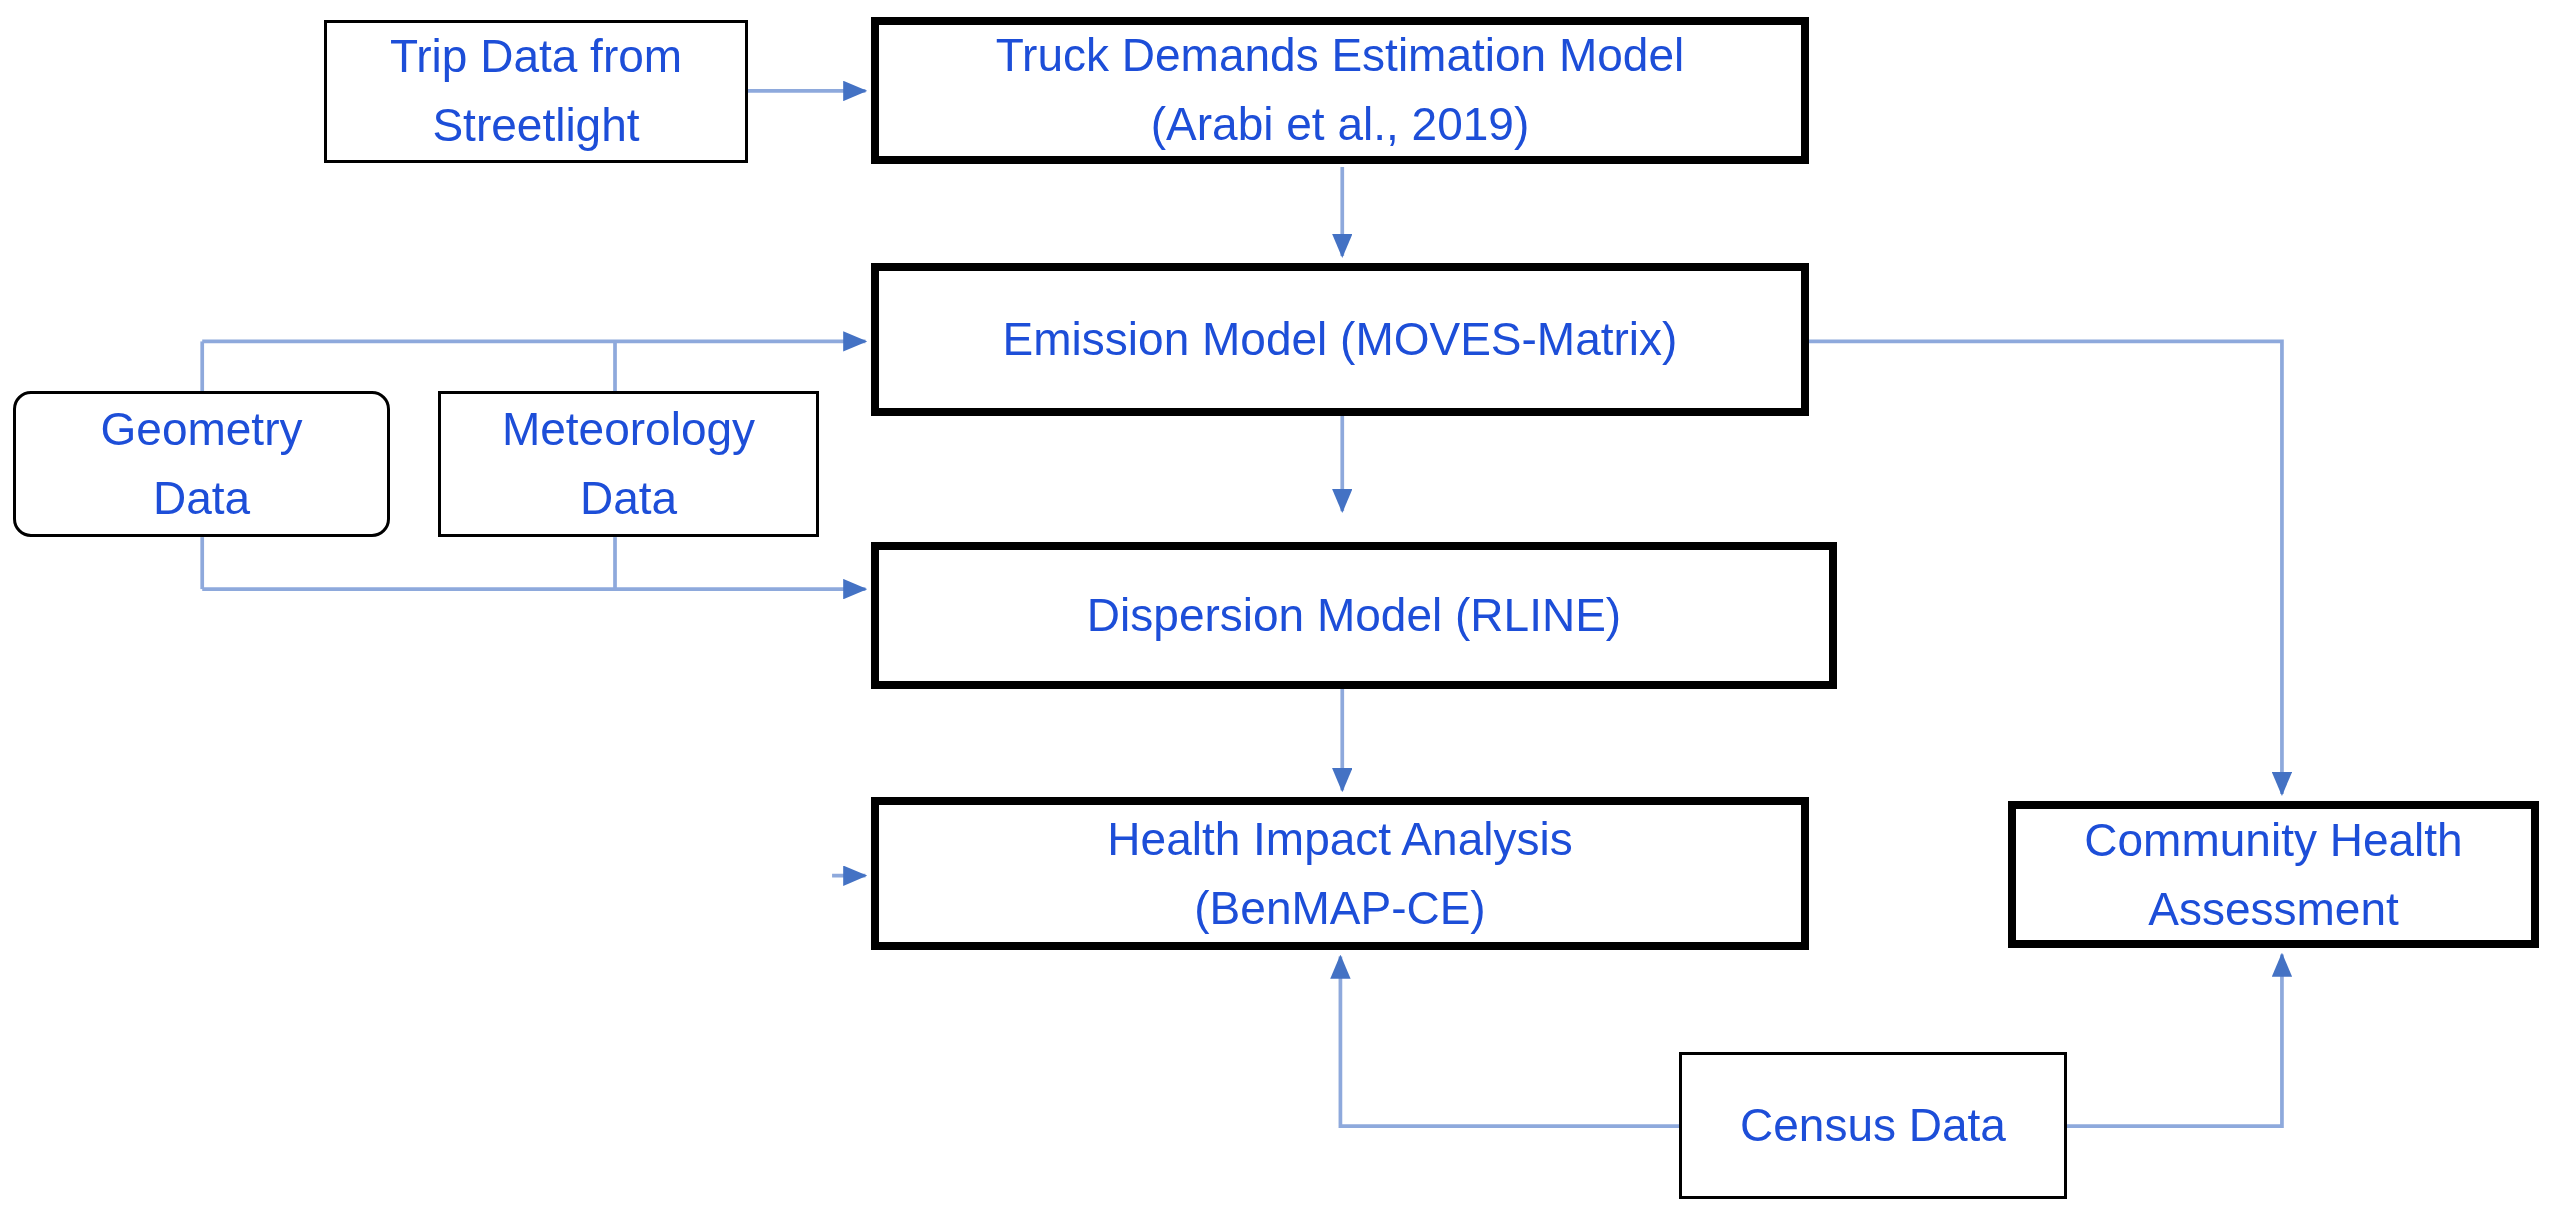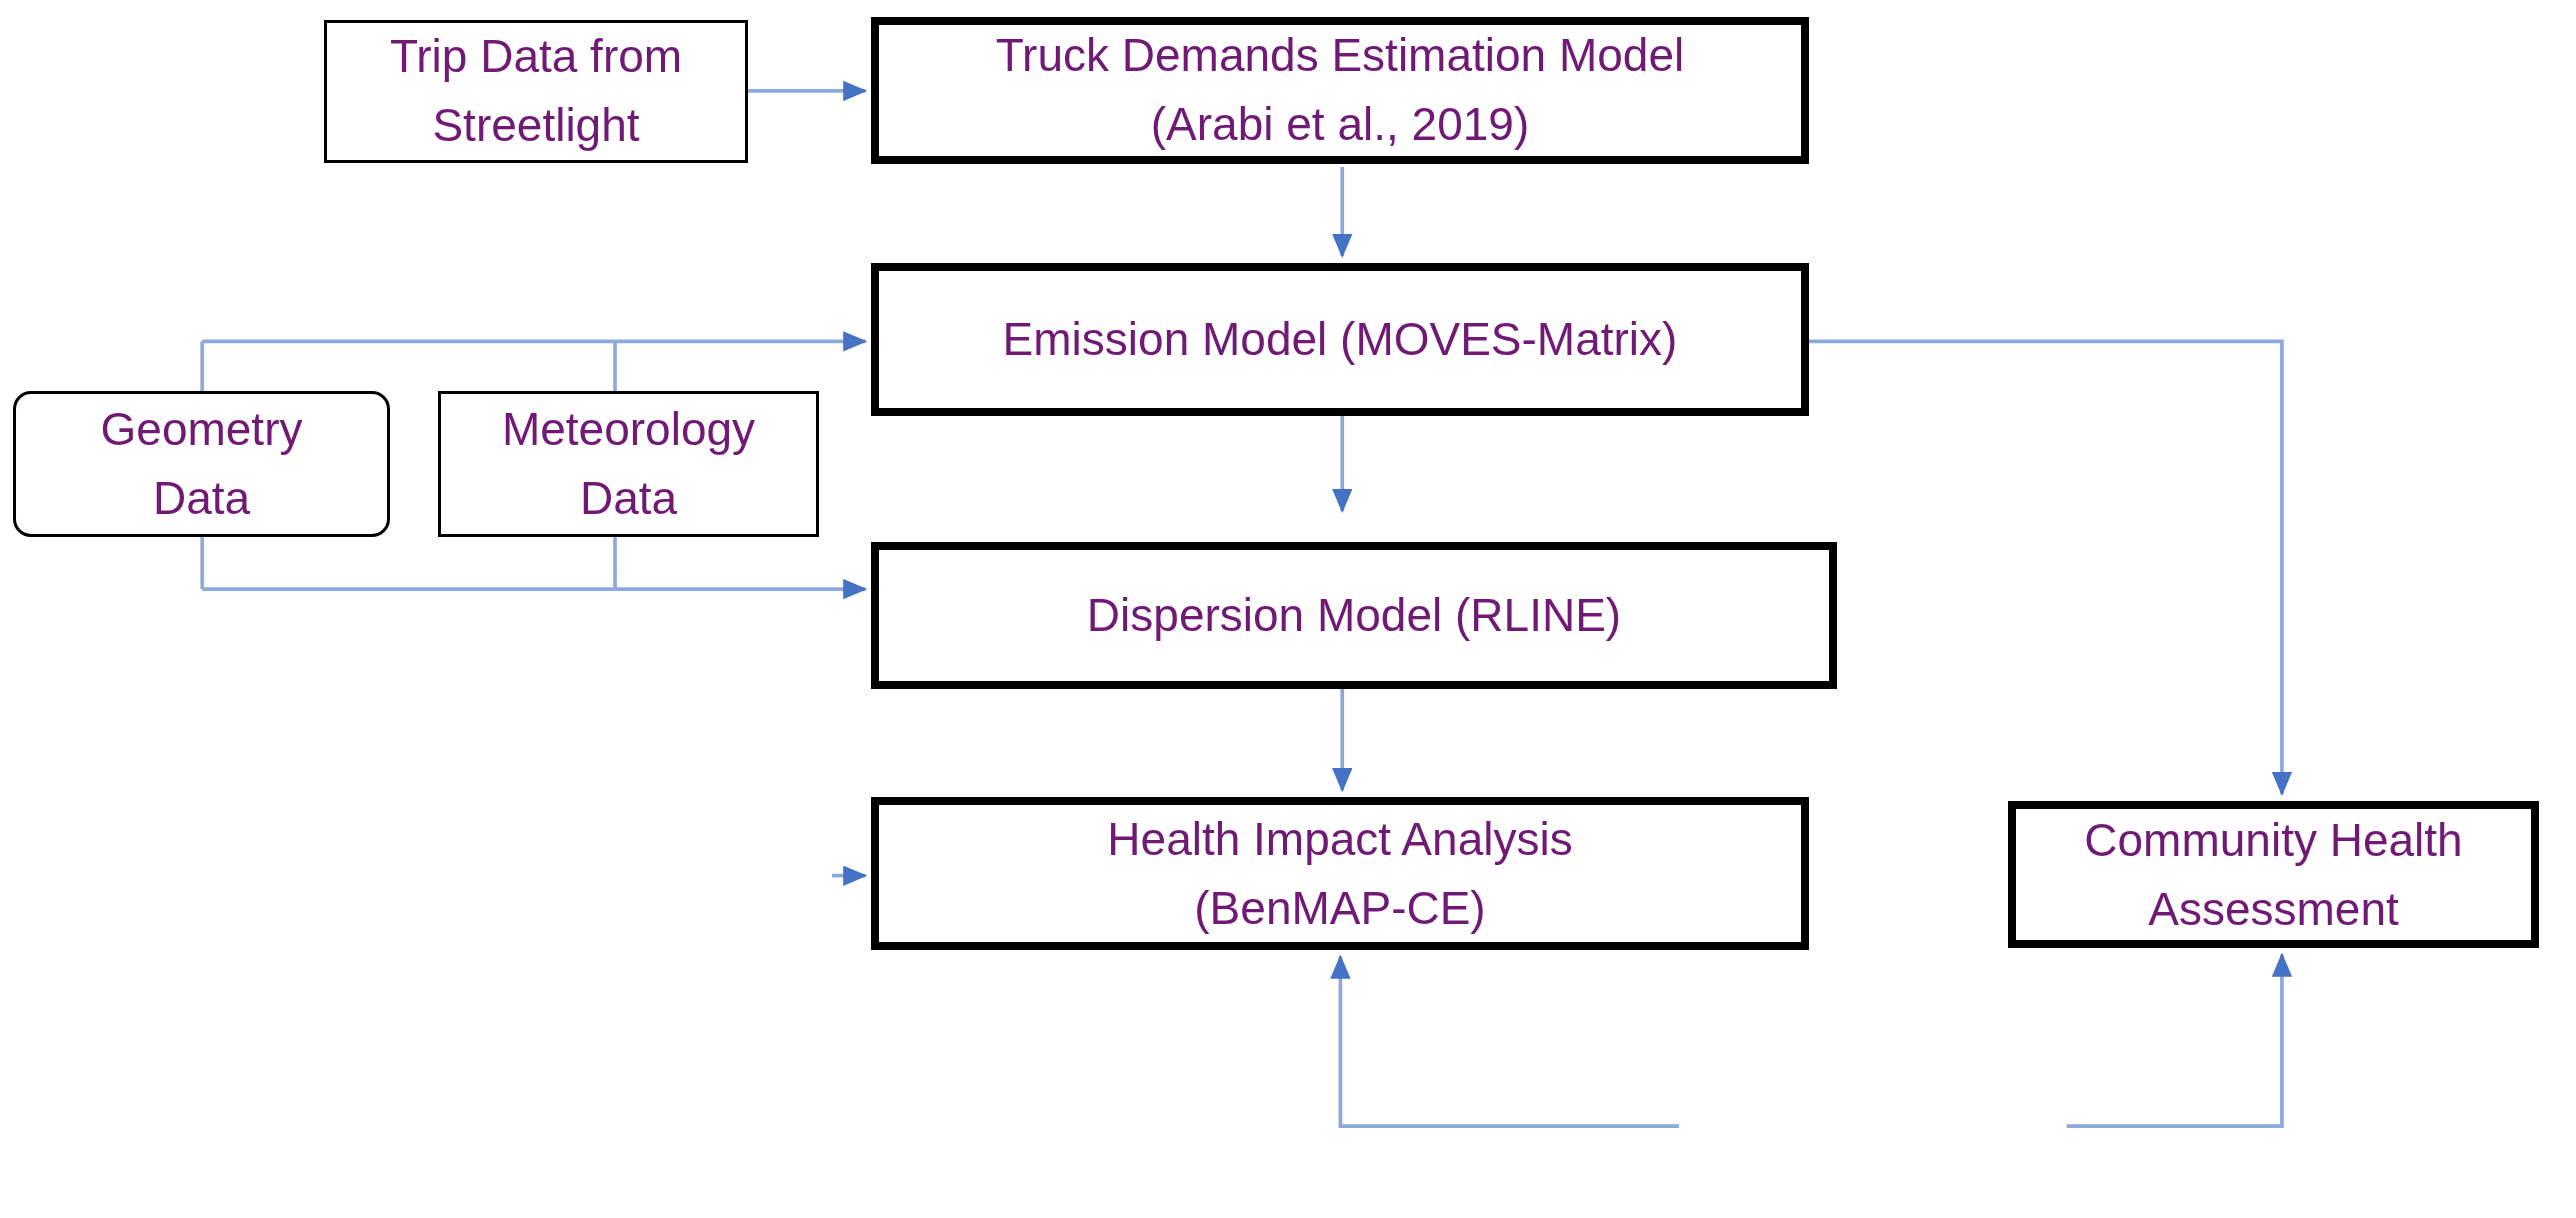--- a/index.html
+++ b/index.html
@@ -23,21 +23,21 @@
     height: 1219px;
   }
   .node {
     position: absolute;
     box-sizing: border-box;
     background: #ffffff;
     display: flex;
     align-items: center;
     justify-content: center;
     text-align: center;
-    color: #701a75;
+    color: #1d4ed8;
     font-size: 46px;
     line-height: 1.5;
   }
   .node .label {
     white-space: pre-line;
   }
   .node.thick { border: 8.3px solid #000000; }
   .node.thin  { border: 3.7px solid #000000; }
 </style>
 </head>
@@ -101,15 +101,18 @@
   <div class="node thick" style="left:871px; top:797px; width:938px; height:153px;">
     <span class="label">Health Impact Analysis
 (BenMAP-CE)</span>
   </div>
 
   <div class="node thick" style="left:2008px; top:801px; width:531px; height:147px;">
     <span class="label">Community Health
 Assessment</span>
   </div>
 
+  <div class="node thin" style="left:1679px; top:1052px; width:388px; height:147px;">
+    <span class="label">Census Data</span>
+  </div>
 
 </div>
 
 
 </body></html>

